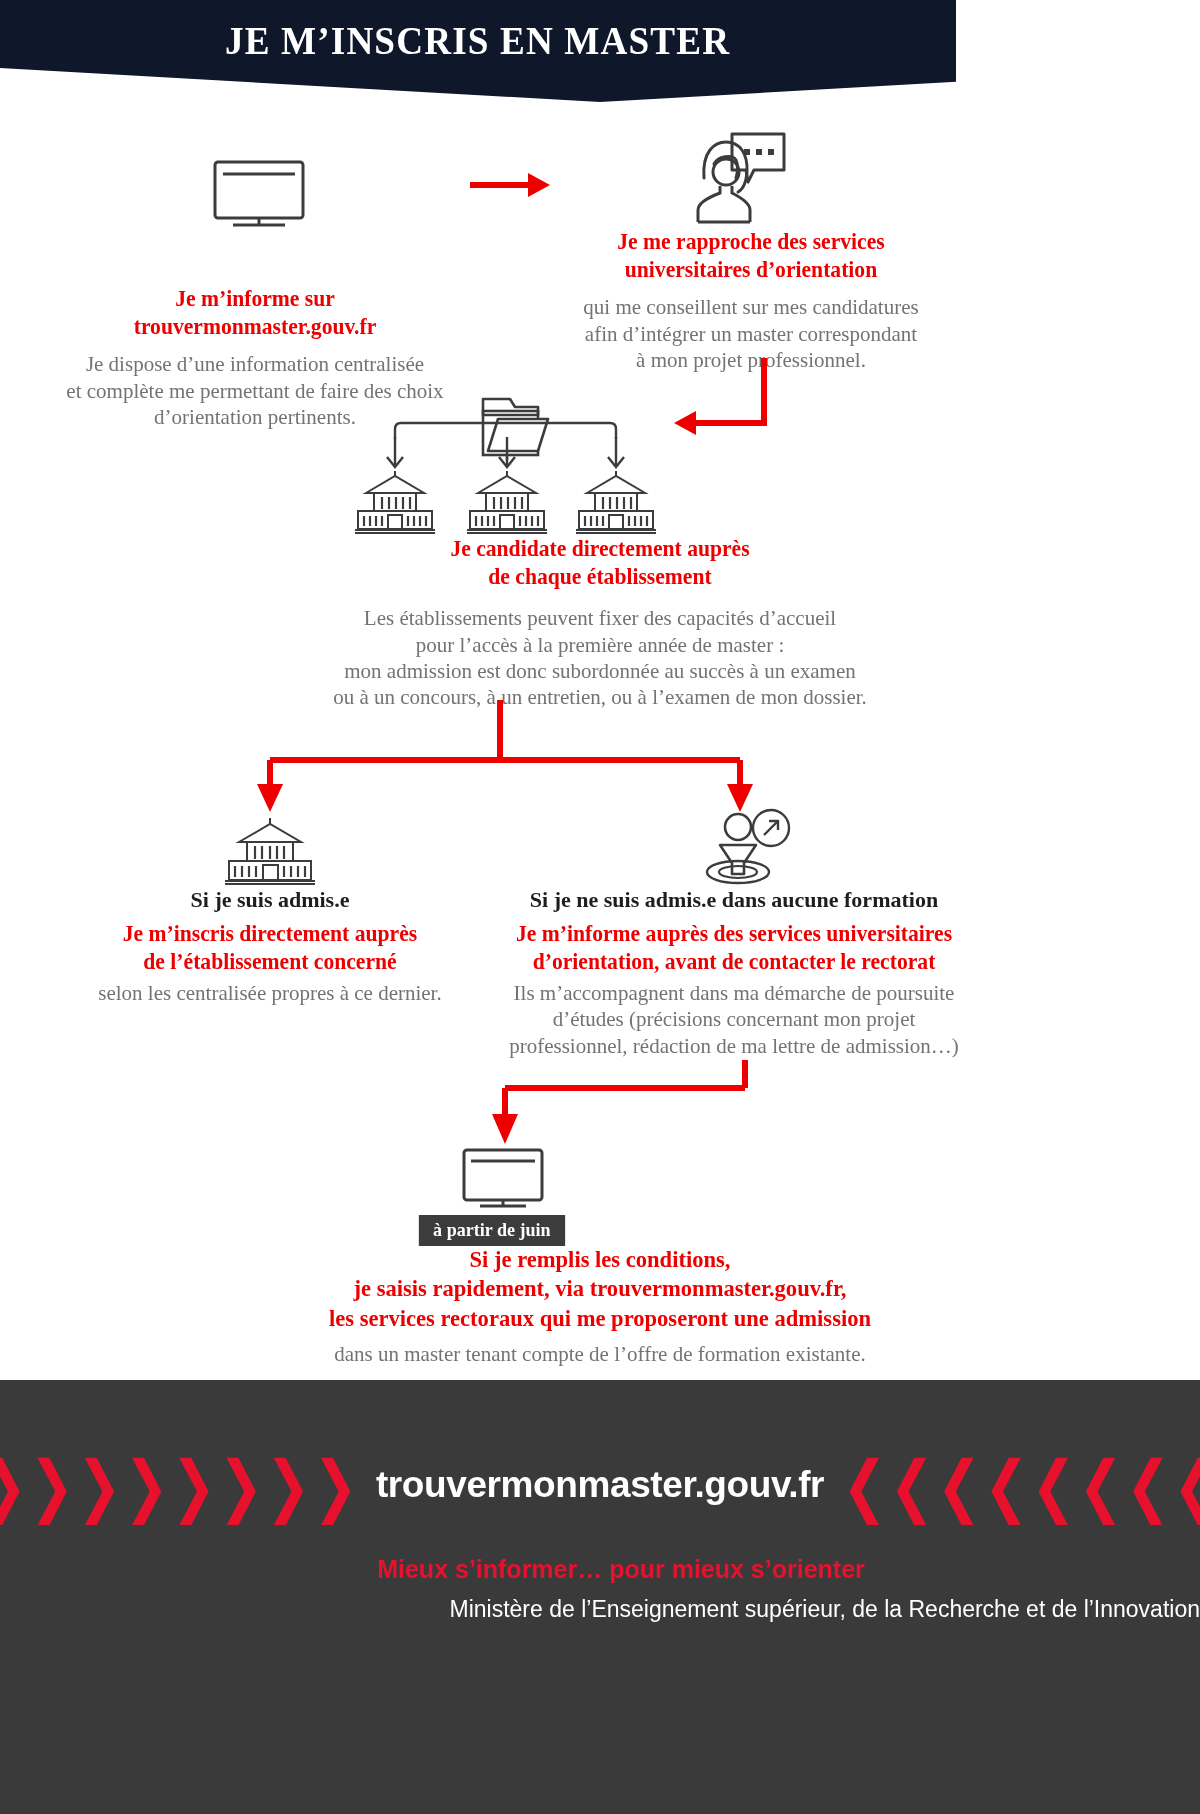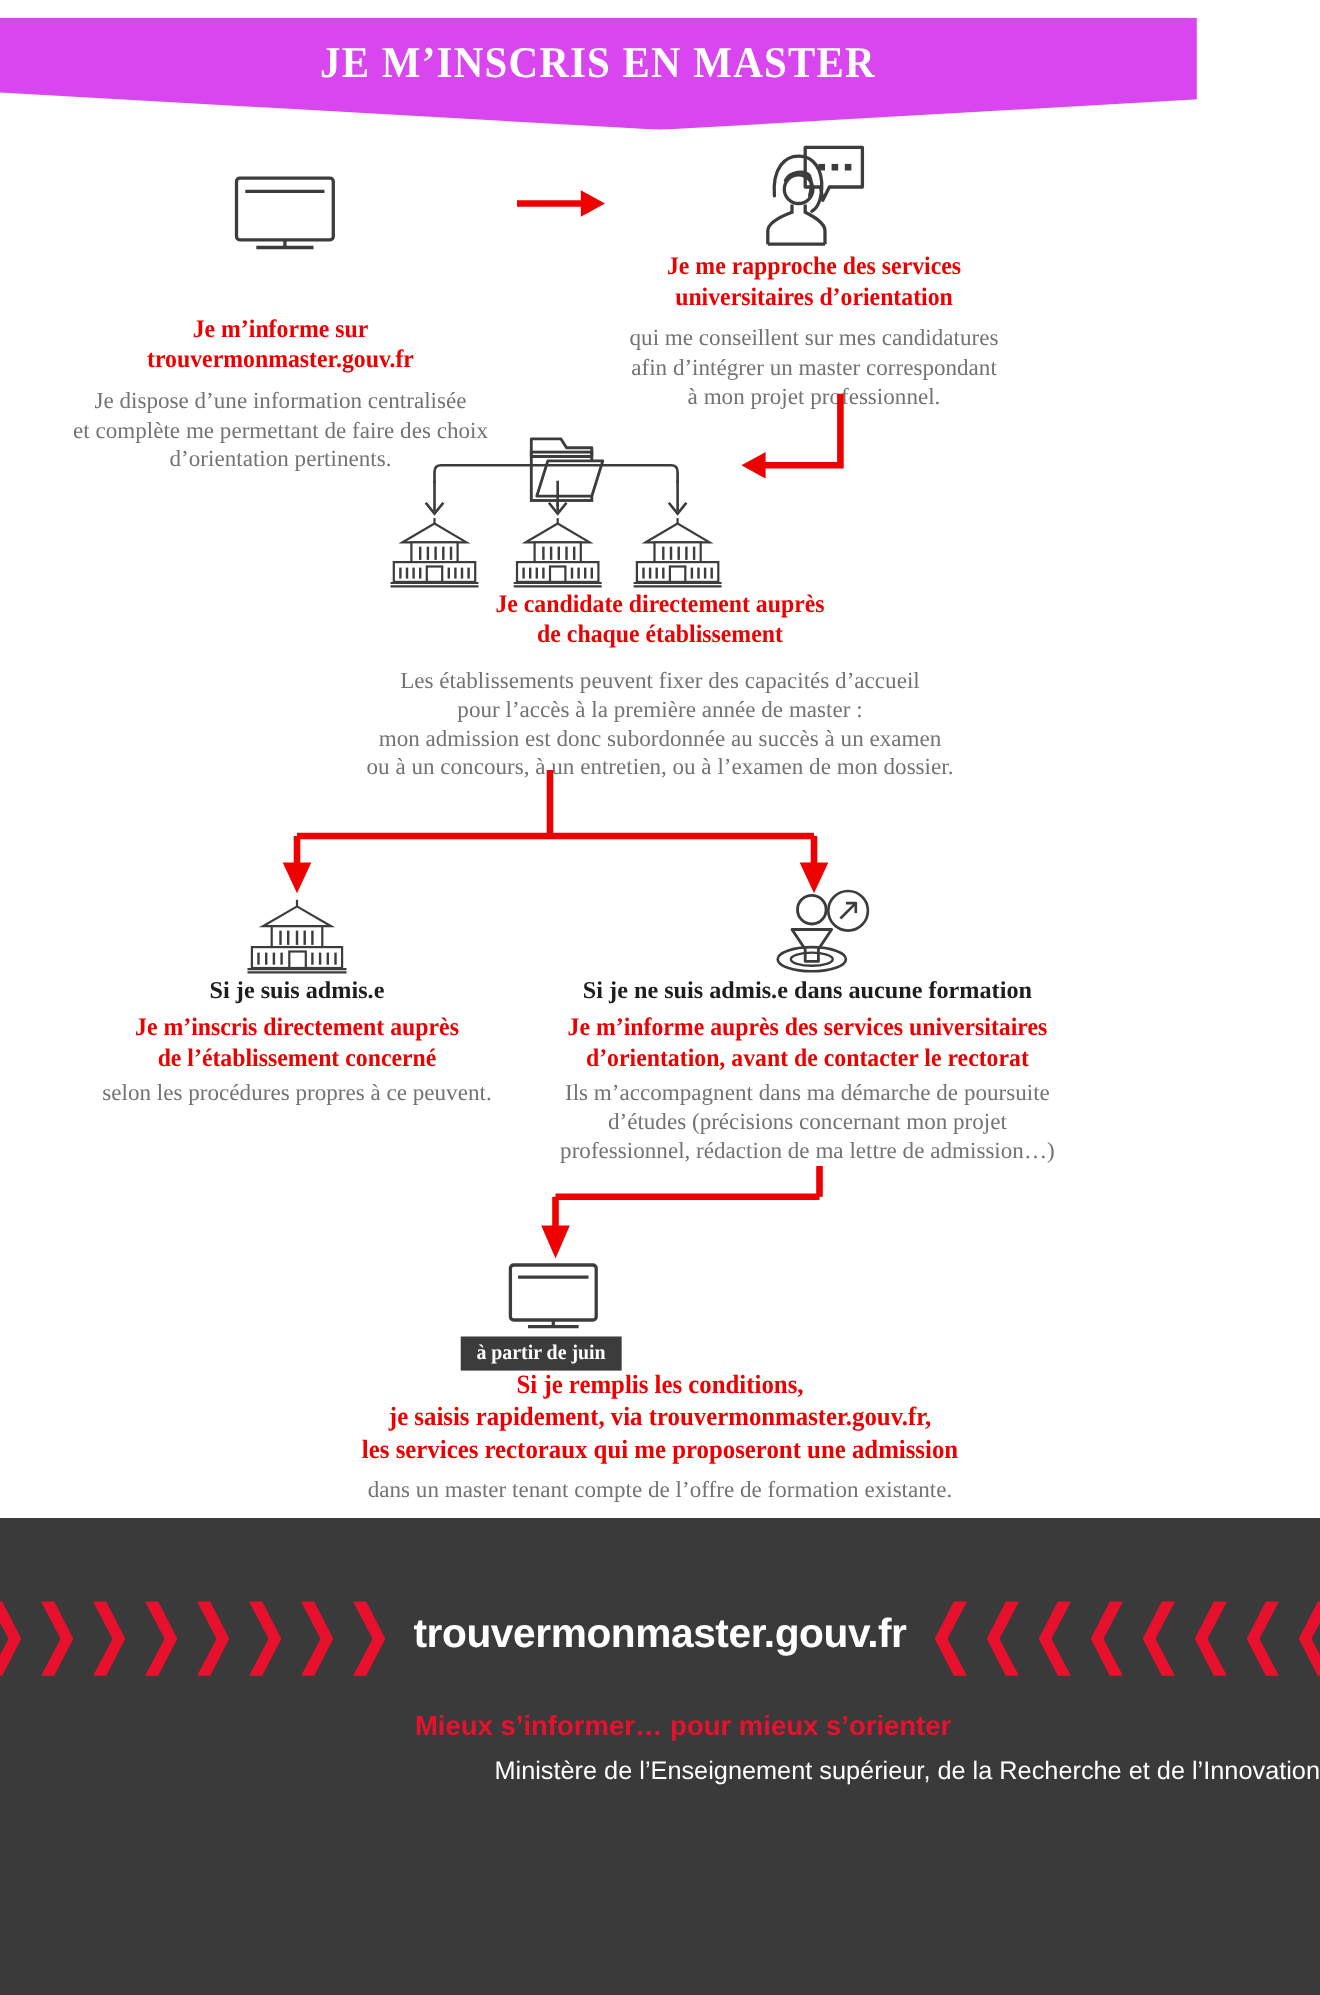--- a/index.html
+++ b/index.html
@@ -8,24 +8,24 @@
     width:1200px;height:1814px;
     background:#ffffff;
     font-family:"Liberation Serif", serif;
     overflow:hidden;
     position:relative;
   }
   .page{position:relative;width:1200px;height:1814px;overflow:hidden;}
 
   
   .header{
-    position:absolute;left:0;top:0;width:1088px;height:102px;
-    background:#d946ef;
+    position:absolute;left:0;top:0;width:956px;height:102px;
+    background:#0f172a;
     clip-path:polygon(0 0,1200px 0,1200px 68px,600px 102px,0 68px);
-    display:flex;align-items:flex-start;justify-content:center;margin-top:16px;
+    display:flex;align-items:flex-start;justify-content:center;
   }
   .header-title{
     margin-top:17px;
     color:#ffffff;
     font-family:"Liberation Serif", serif;
     font-weight:bold;
     font-size:40px;
     letter-spacing:1.2px;
     transform:scaleX(0.93);
     white-space:nowrap;
@@ -47,21 +47,21 @@
     text-align:center;
   }
   .abs{position:absolute;}
 
   
   .icon{position:absolute;}
   svg{display:block;overflow:visible;}
 
   
   #blk-informe{left:20px;top:285px;width:470px;}
-  #blk-orientation{left:505px;top:228px;width:470px;}
+  #blk-orientation{left:516px;top:228px;width:470px;}
   #blk-candidate{left:180px;top:535px;width:840px;}
   #blk-admis{left:60px;top:886px;width:420px;}
   #blk-nonadmis{left:454px;top:886px;width:560px;}
   #blk-final{left:170px;top:1245px;width:860px;}
 
   
   .juin-badge{
     position:absolute;left:415px;top:1215px;
     background:#3c3c3c;color:#ffffff;
     font-size:19px;font-weight:bold;
@@ -349,21 +349,21 @@
       <ellipse cx="33" cy="64" rx="19" ry="6" fill="none" stroke="#3c3c3c" stroke-width="2.2"></ellipse>
     </svg>
   </div>
 
   <div class="abs" id="blk-admis">
     <div class="body-txt" style="font-weight:bold;color:#1e1e1e;font-size:22px;">Si je suis admis.e</div>
     <div class="red-head" style="margin-top:6px;">
       <span>Je m’inscris directement auprès</span><br>
       <span>de l’établissement concerné</span>
     </div>
-    <div class="body-txt" style="margin-top:4px;">selon les procédures propres à ce peuvent.</div>
+    <div class="body-txt" style="margin-top:4px;">selon les centralisée propres à ce dernier.</div>
   </div>
 
   <div class="abs" id="blk-nonadmis">
     <div class="body-txt" style="font-weight:bold;color:#1e1e1e;font-size:22px;">Si je ne suis admis.e dans aucune formation</div>
     <div class="red-head" style="margin-top:6px;">
       <span>Je m’informe auprès des services universitaires</span><br>
       <span>d’orientation, avant de contacter le rectorat</span>
     </div>
     <div class="body-txt" style="margin-top:4px;">
       <span>Ils m’accompagnent dans ma démarche de poursuite</span><br>

